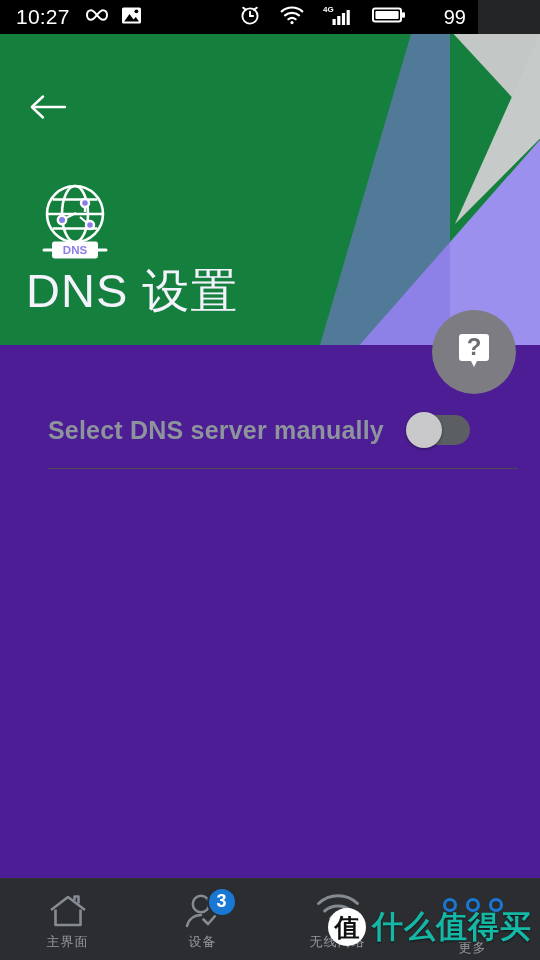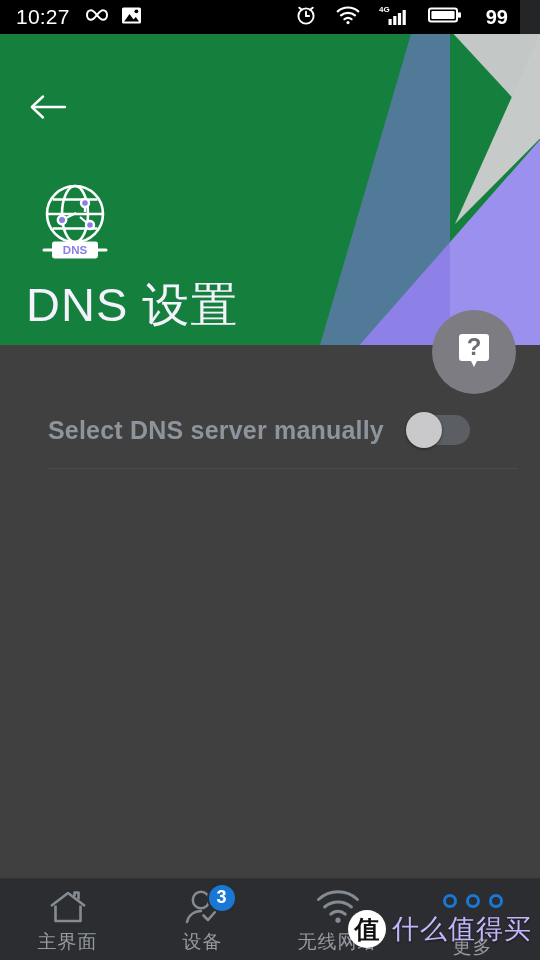--- a/index.html
+++ b/index.html
@@ -6,29 +6,29 @@
   html,body { width:540px; height:960px; }
   body {
     background:#232526;
     font-family:"Liberation Sans","DejaVu Sans",sans-serif;
     overflow:hidden;
     position:relative;
   }
 
   
   .statusbar{
-    position:absolute; top:0; left:0; width:520px; height:34px;
+    position:absolute; top:0; left:0; width:478px; height:34px;
     background:#000; display:flex; align-items:center;
     padding:0 12px 0 16px; z-index:40;
   }
   .sb-time{ color:#fff; font-size:21px; font-weight:500; letter-spacing:.2px; }
   .sb-left-icons{ display:flex; align-items:center; gap:11px; margin-left:14px; }
   .sb-spacer{ flex:1; }
   .sb-right-icons{ display:flex; align-items:center; gap:19px; }
-  .sb-batt-text{ color:#fff; font-size:20px; font-weight:700; margin-left:5px; }
+  .sb-batt-text{ color:#fff; font-size:20px; font-weight:400; margin-left:19px; }
 
   
   .header{
     position:absolute; top:34px; left:0; width:540px; height:311px;
     background:#15803d; overflow:hidden; z-index:10;
   }
   .fold-gray{
     position:absolute; top:0; right:0; width:120px; height:180px;
     background:#c3c8c6;
     clip-path:polygon(28% 0%, 100% 0%, 100% 52%, 100% 52%);
@@ -48,37 +48,37 @@
     background:#8274e4;
     clip-path:polygon(70% 0%, 100% 0%, 100% 100%, 0% 100%);
     opacity:.55;
   }
   .back-btn{
     position:absolute; top:52px; left:26px; width:44px; height:42px;
     display:flex; align-items:center; justify-content:center; cursor:pointer; z-index:6;
   }
   .dns-icon{ position:absolute; top:148px; left:38px; width:74px; height:82px; z-index:6; }
   .page-title{
-    position:absolute; top:246px; left:26px;
+    position:absolute; top:232px; left:26px;
     color:#f4f2fd; font-size:47px; font-weight:300; letter-spacing:1px;
     line-height:1.08; z-index:6; white-space:nowrap;
   }
 
   
   .help-fab{
     position:absolute; top:310px; left:432px; width:84px; height:84px;
     border-radius:50%; background:#7c7c82;
     display:flex; align-items:center; justify-content:center;
     z-index:30; cursor:pointer;
   }
 
   
   .content{
     position:absolute; top:345px; left:0; width:540px; height:535px;
-    background:#404040; z-index:5;
+    background:#4c1d95; z-index:5;
   }
   .setting-row{
     position:absolute; top:55px; left:0; width:540px; height:60px;
     display:flex; align-items:center; padding:0 48px;
   }
   .setting-label{
     color:#8e949b; font-size:25px; font-weight:bold; letter-spacing:.2px;
     flex:1; white-space:nowrap;
   }
   .toggle{
@@ -99,21 +99,21 @@
   .bottomnav{
     position:absolute; bottom:0; left:0; width:540px; height:82px;
     background:#2b2d30; display:flex; z-index:20;
     border-top:1px solid #303236;
   }
   .nav-item{
     flex:1; display:flex; flex-direction:column; align-items:center;
     justify-content:center; position:relative; cursor:pointer; padding-top:4px;
   }
   .nav-icon{ height:36px; display:flex; align-items:center; justify-content:center; position:relative; }
-  .nav-label{ color:#949aa1; font-size:19px; margin-top:4px; letter-spacing:1px; }
+  .nav-label{ color:#949aa1; font-size:13px; margin-top:4px; letter-spacing:1px; }
   .nav-item.active .nav-label{ color:#949aa1;margin-top:16px; }
   .badge{
     position:absolute; top:-6px; left:26px; min-width:30px; height:30px;
     border-radius:15px; background:#1878d4; color:#fff; font-size:18px;
     font-weight:bold; display:flex; align-items:center; justify-content:center;
     padding:0 6px; border:2px solid #2b2d30;
   }
   .dots{ display:flex; gap:9px; align-items:center; }
   .dot{
     width:14px; height:14px; border-radius:50%;
@@ -126,21 +126,21 @@
     display:flex; align-items:center; gap:6px; z-index:35;
     pointer-events:none;
   }
   .wm-logo{
     width:38px; height:38px; border-radius:50%; background:#fff;
     color:#111; font-size:25px; font-weight:bold;
     display:flex; align-items:center; justify-content:center;
     font-family:"DejaVu Sans",sans-serif;
   }
   .wm-text{
-    color:#c4b5fd; font-size:27px; font-weight:normal; letter-spacing:1px;
+    color:#14b8a6; font-size:31px; font-weight:bold; letter-spacing:1px;
     text-shadow:0 1px 2px rgba(0,0,0,.6);
   }
 </style>
 </head>
 <body>
 
 <div class="statusbar">
   <span class="sb-time">10:27</span>
   <span class="sb-left-icons">
     <span>

